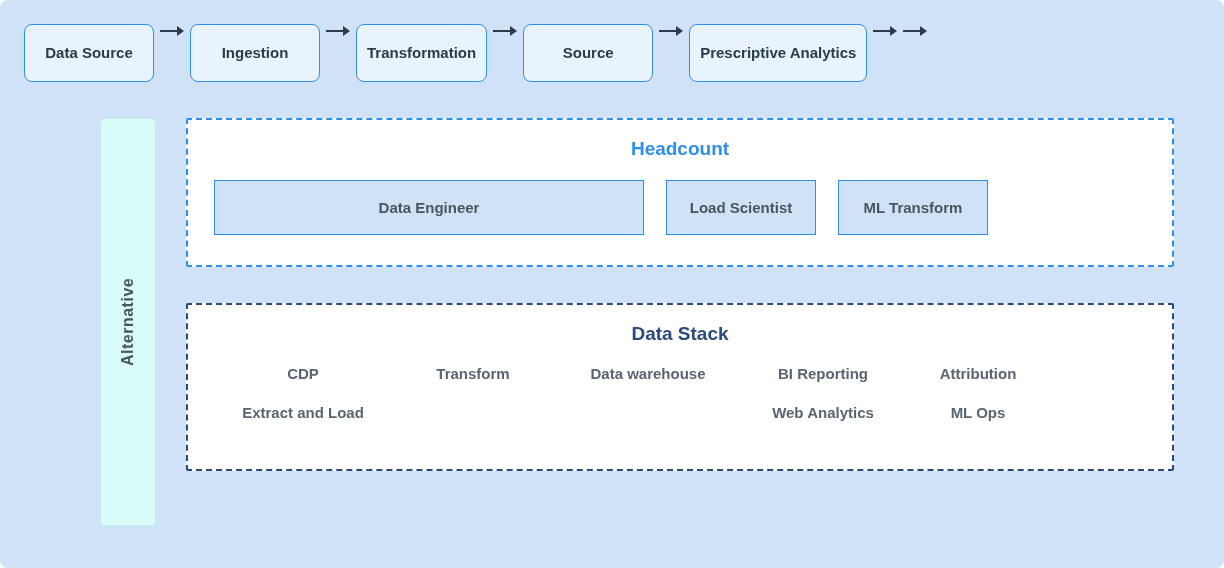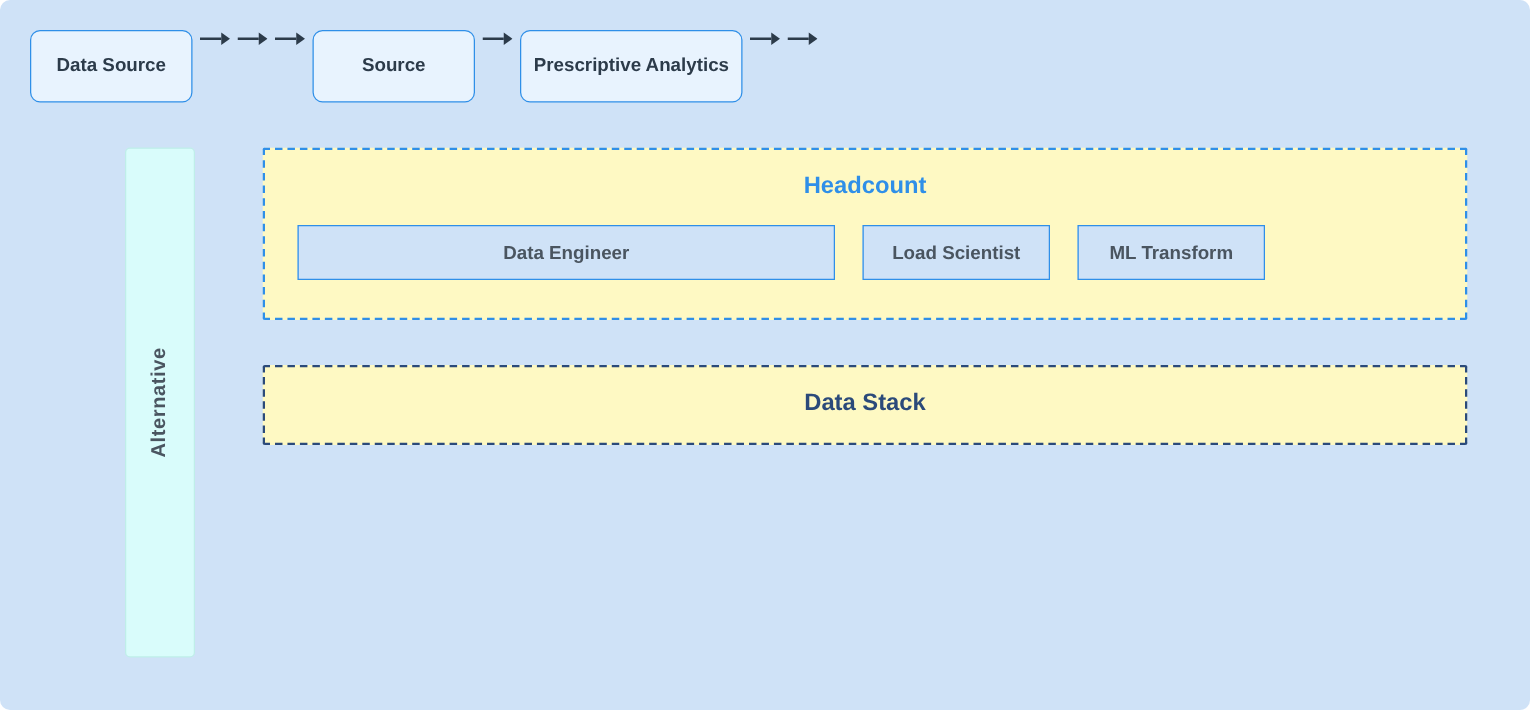--- a/index.html
+++ b/index.html
@@ -73,24 +73,23 @@
     letter-spacing: 0.5px;
     height: 408px;
   }
   .panels {
     flex: 1;
     display: flex;
     flex-direction: column;
     gap: 36px;
   }
   .dashed-panel {
-    background: #fef9c3;
+    background: #ffffff;
     border: 2px dashed #2f8fe8;
     border-radius: 2px;
-    margin-left: 24px;
   }
   .dashed-panel.dark { border-color: #2b4a7a; }
   .panel-title {
     text-align: center;
     font-weight: 700;
     font-size: 19px;
     margin-top: 18px;
     margin-bottom: 20px;
   }
   .panel-title.light { color: #2f8fe8; }
@@ -98,21 +97,21 @@
   
   .roles-row {
     display: flex;
     gap: 22px;
     padding: 0 26px 30px 26px;
     align-items: stretch;
   }
   .role-box {
     background: #cfe2f7;
     border: 1.5px solid #2f8fe8;
-    height: 44px;
+    height: 55px;
     display: flex;
     align-items: center;
     justify-content: center;
     font-weight: 600;
     font-size: 15px;
     color: #4a5560;
   }
   .role-de { flex: 0 0 430px; }
   .role-ds { flex: 0 0 150px; }
   .role-ml { flex: 0 0 150px; }
@@ -143,26 +142,28 @@
 <div class="canvas">
 
   <div class="pipeline-row">
     <div class="pipeline-box">Data Source</div>
     <div class="arrow">
       <svg width="24" height="14" viewBox="0 0 24 14">
           <line x1="0" y1="7" x2="17" y2="7" stroke="#2c3b4a" stroke-width="2"></line>
           <polygon points="17,2 24,7 17,12" fill="#2c3b4a"></polygon>
         </svg>
     </div>
-    <div class="arrow">
-      <svg width="24" height="14" viewBox="0 0 24 14">
-          <line x1="0" y1="7" x2="17" y2="7" stroke="#2c3b4a" stroke-width="2"></line>
-          <polygon points="17,2 24,7 17,12" fill="#2c3b4a"></polygon>
-        </svg>
-    </div>
+    <div class="pipeline-box">Ingestion</div>
+    <div class="arrow">
+      <svg width="24" height="14" viewBox="0 0 24 14">
+          <line x1="0" y1="7" x2="17" y2="7" stroke="#2c3b4a" stroke-width="2"></line>
+          <polygon points="17,2 24,7 17,12" fill="#2c3b4a"></polygon>
+        </svg>
+    </div>
+    <div class="pipeline-box">Transformation</div>
     <div class="arrow">
       <svg width="24" height="14" viewBox="0 0 24 14">
           <line x1="0" y1="7" x2="17" y2="7" stroke="#2c3b4a" stroke-width="2"></line>
           <polygon points="17,2 24,7 17,12" fill="#2c3b4a"></polygon>
         </svg>
     </div>
     <div class="pipeline-box">Source</div>
     <div class="arrow">
       <svg width="24" height="14" viewBox="0 0 24 14">
           <line x1="0" y1="7" x2="17" y2="7" stroke="#2c3b4a" stroke-width="2"></line>
@@ -194,18 +195,34 @@
         <div class="panel-title light">Headcount</div>
         <div class="roles-row">
           <div class="role-box role-de">Data Engineer</div>
           <div class="role-box role-ds">Load Scientist</div>
           <div class="role-box role-ml">ML Transform</div>
         </div>
       </div>
 
       <div class="dashed-panel dark">
         <div class="panel-title dark">Data Stack</div>
+        <div class="stack-body">
+          <div class="stack-row">
+            <div class="stack-item col1">CDP</div>
+            <div class="stack-item col2">Transform</div>
+            <div class="stack-item col3">Data warehouse</div>
+            <div class="stack-item col4">BI Reporting</div>
+            <div class="stack-item col5">Attribution</div>
+          </div>
+          <div class="stack-row">
+            <div class="stack-item col1">Extract and Load</div>
+            <div class="stack-item col2"></div>
+            <div class="stack-item col3"></div>
+            <div class="stack-item col4">Web Analytics</div>
+            <div class="stack-item col5">ML Ops</div>
+          </div>
+        </div>
       </div>
 
     </div>
   </div>
 
 </div>
 
 </body></html>

